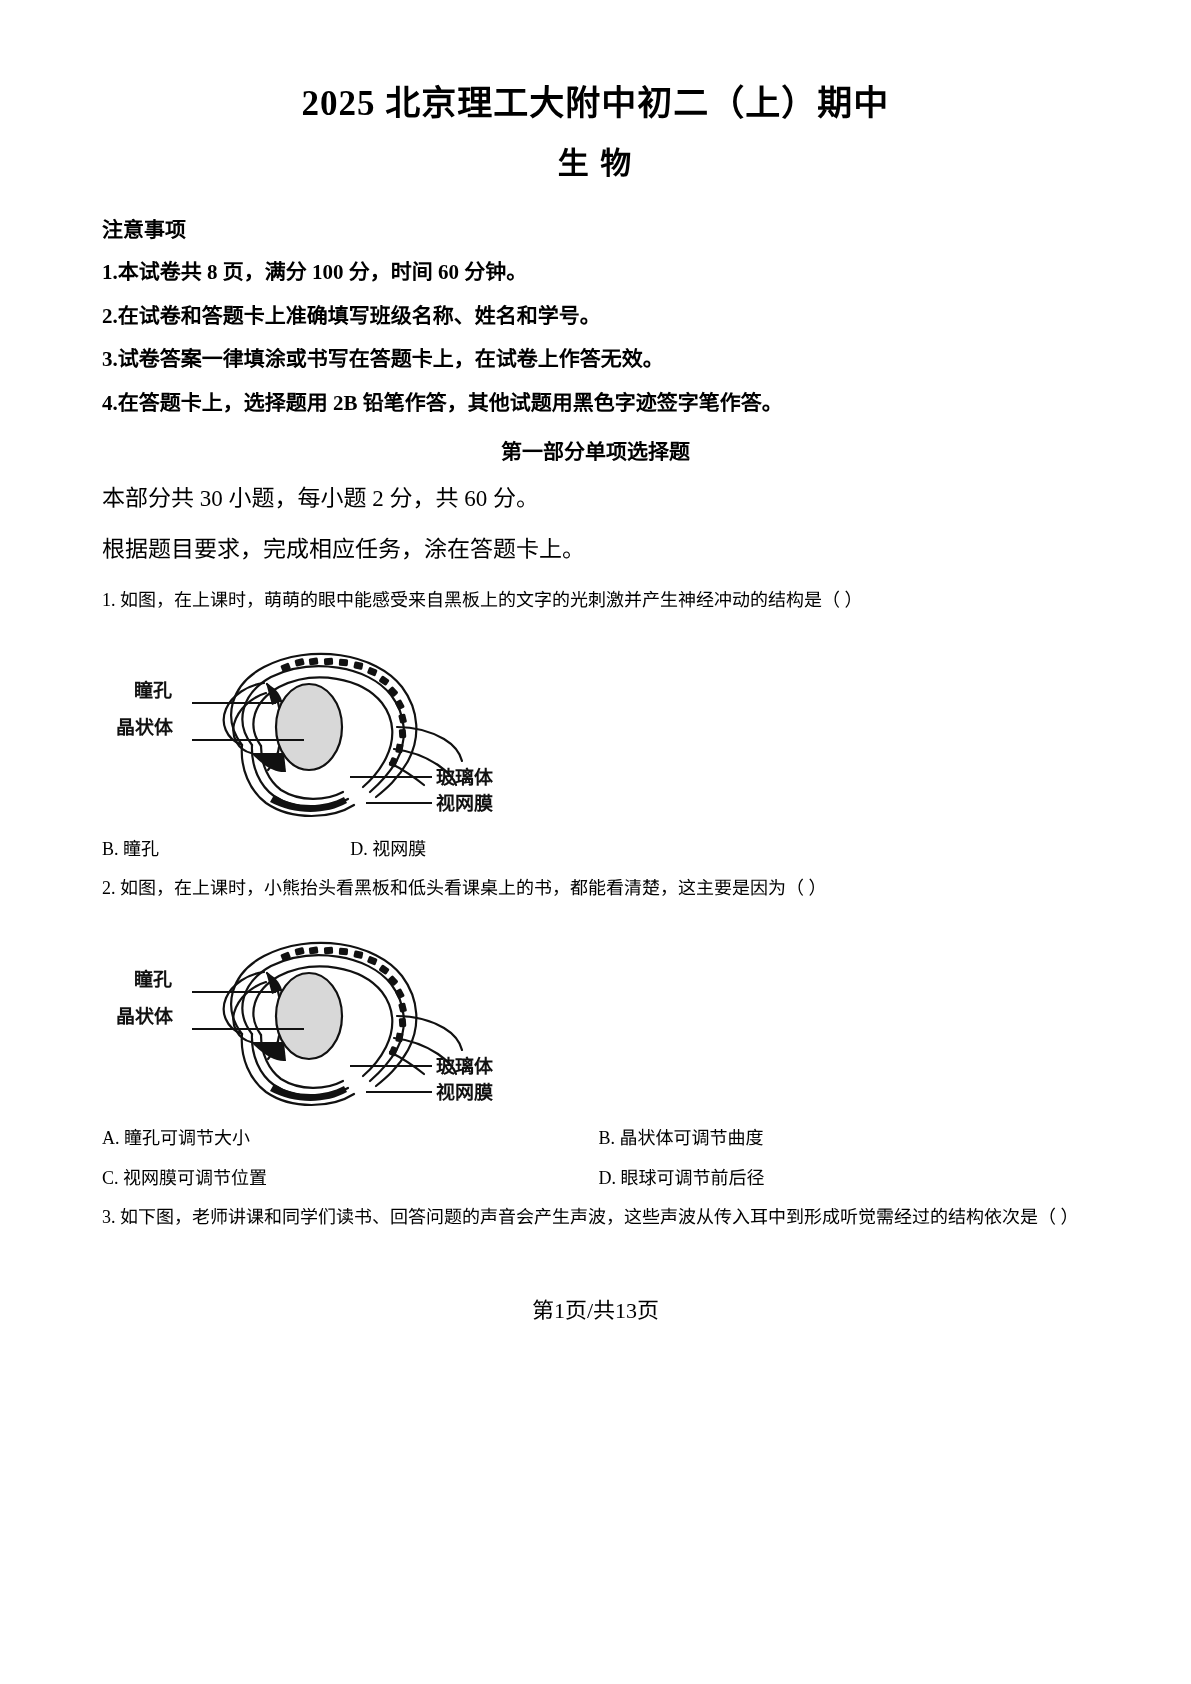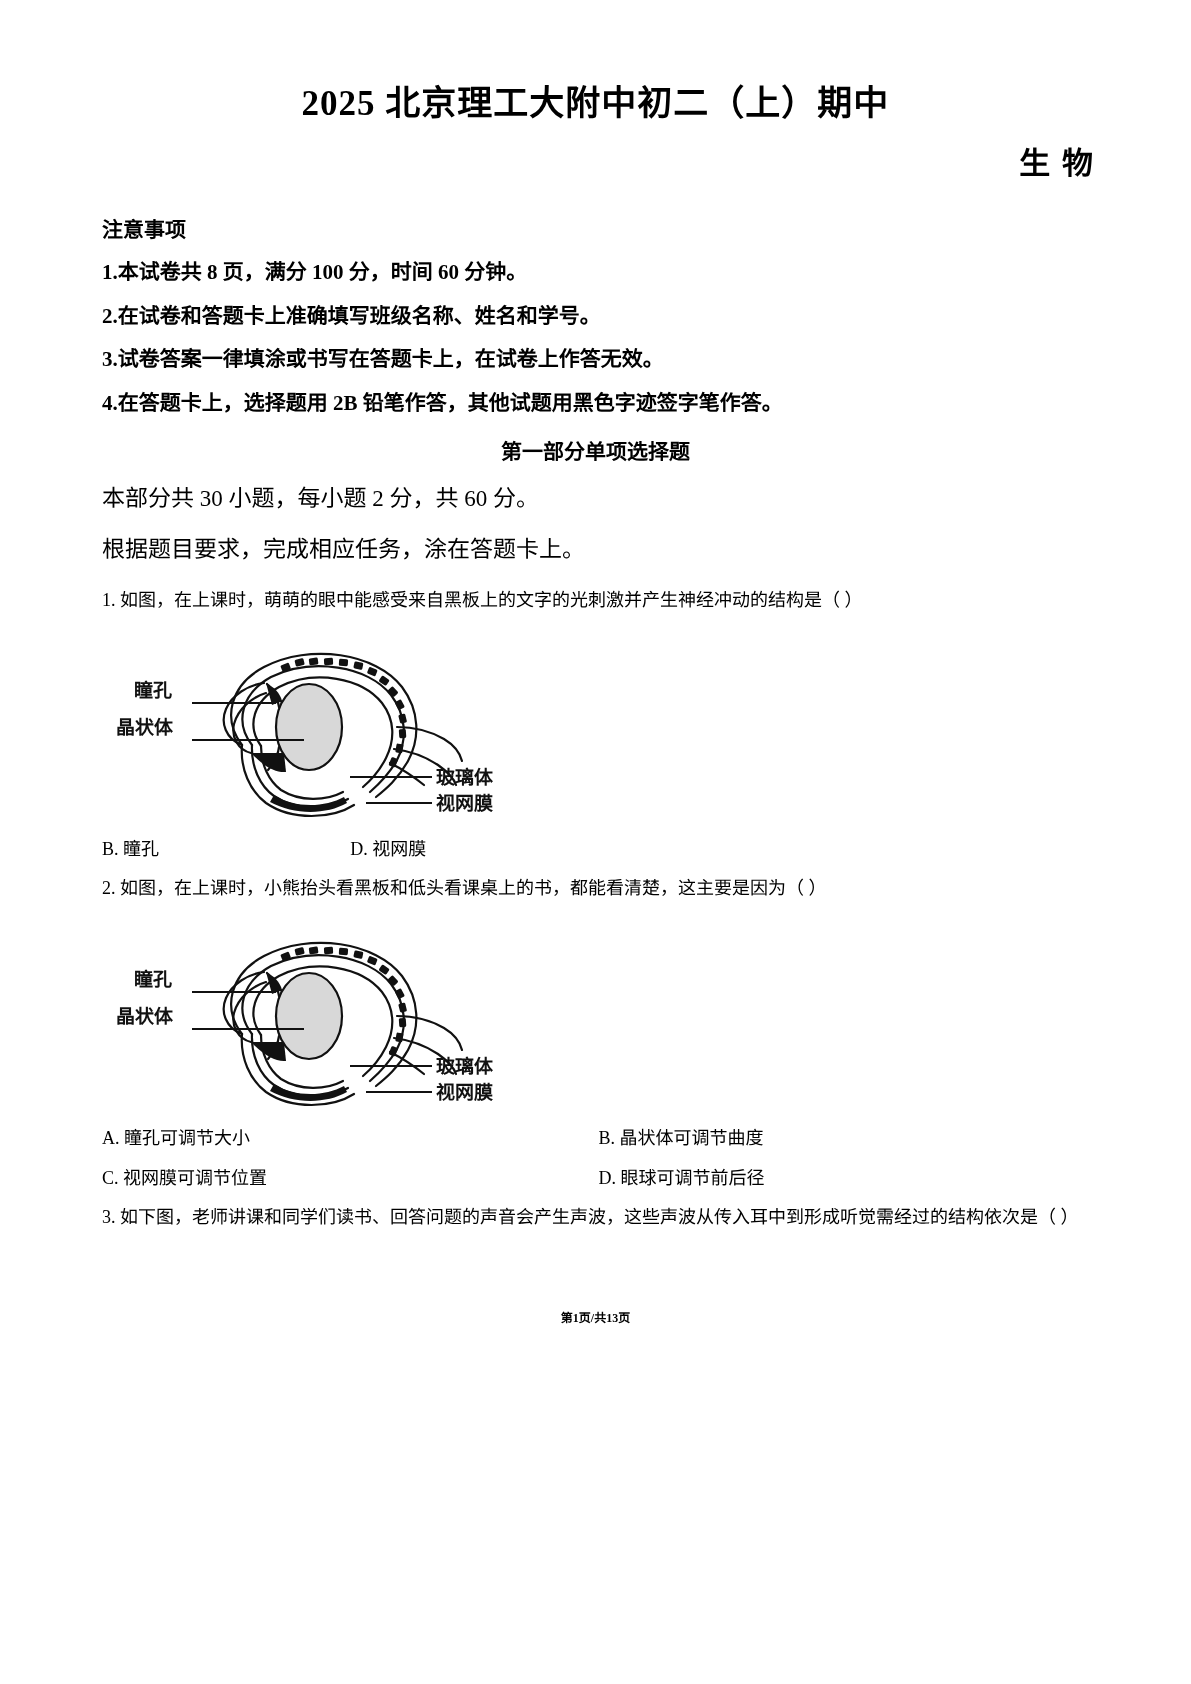--- a/index.html
+++ b/index.html
@@ -27,21 +27,21 @@
   .doc-title {
     text-align: center;
     font-size: 35px;
     font-weight: 700;
     letter-spacing: 1px;
     margin: 0;
     padding-top: 82px;
     line-height: 1.25;
   }
   .doc-subtitle {
-    text-align: right;
+    text-align: center;
     font-size: 31px;
     font-weight: 700;
     letter-spacing: 2px;
     margin: 0;
     padding-top: 18px;
     line-height: 1.3;
   }
   
   .notice {
     margin-top: 32px;
@@ -107,23 +107,22 @@
     font-weight: 700;
     fill: #111111;
   }
   
   .footer {
     position: absolute;
     left: 0;
     right: 0;
     bottom: 22px;
     text-align: center;
-    font-size: 12px;
-    line-height: 1.4;
-    font-weight: bold;
+    font-size: 22px;
+    line-height: 1.4;
   }
 </style>
 </head>
 <body>
 
 <div class="page">
 
   <h1 class="doc-title">2025 北京理工大附中初二（上）期中</h1>
   <h2 class="doc-subtitle">生    物</h2>
 

